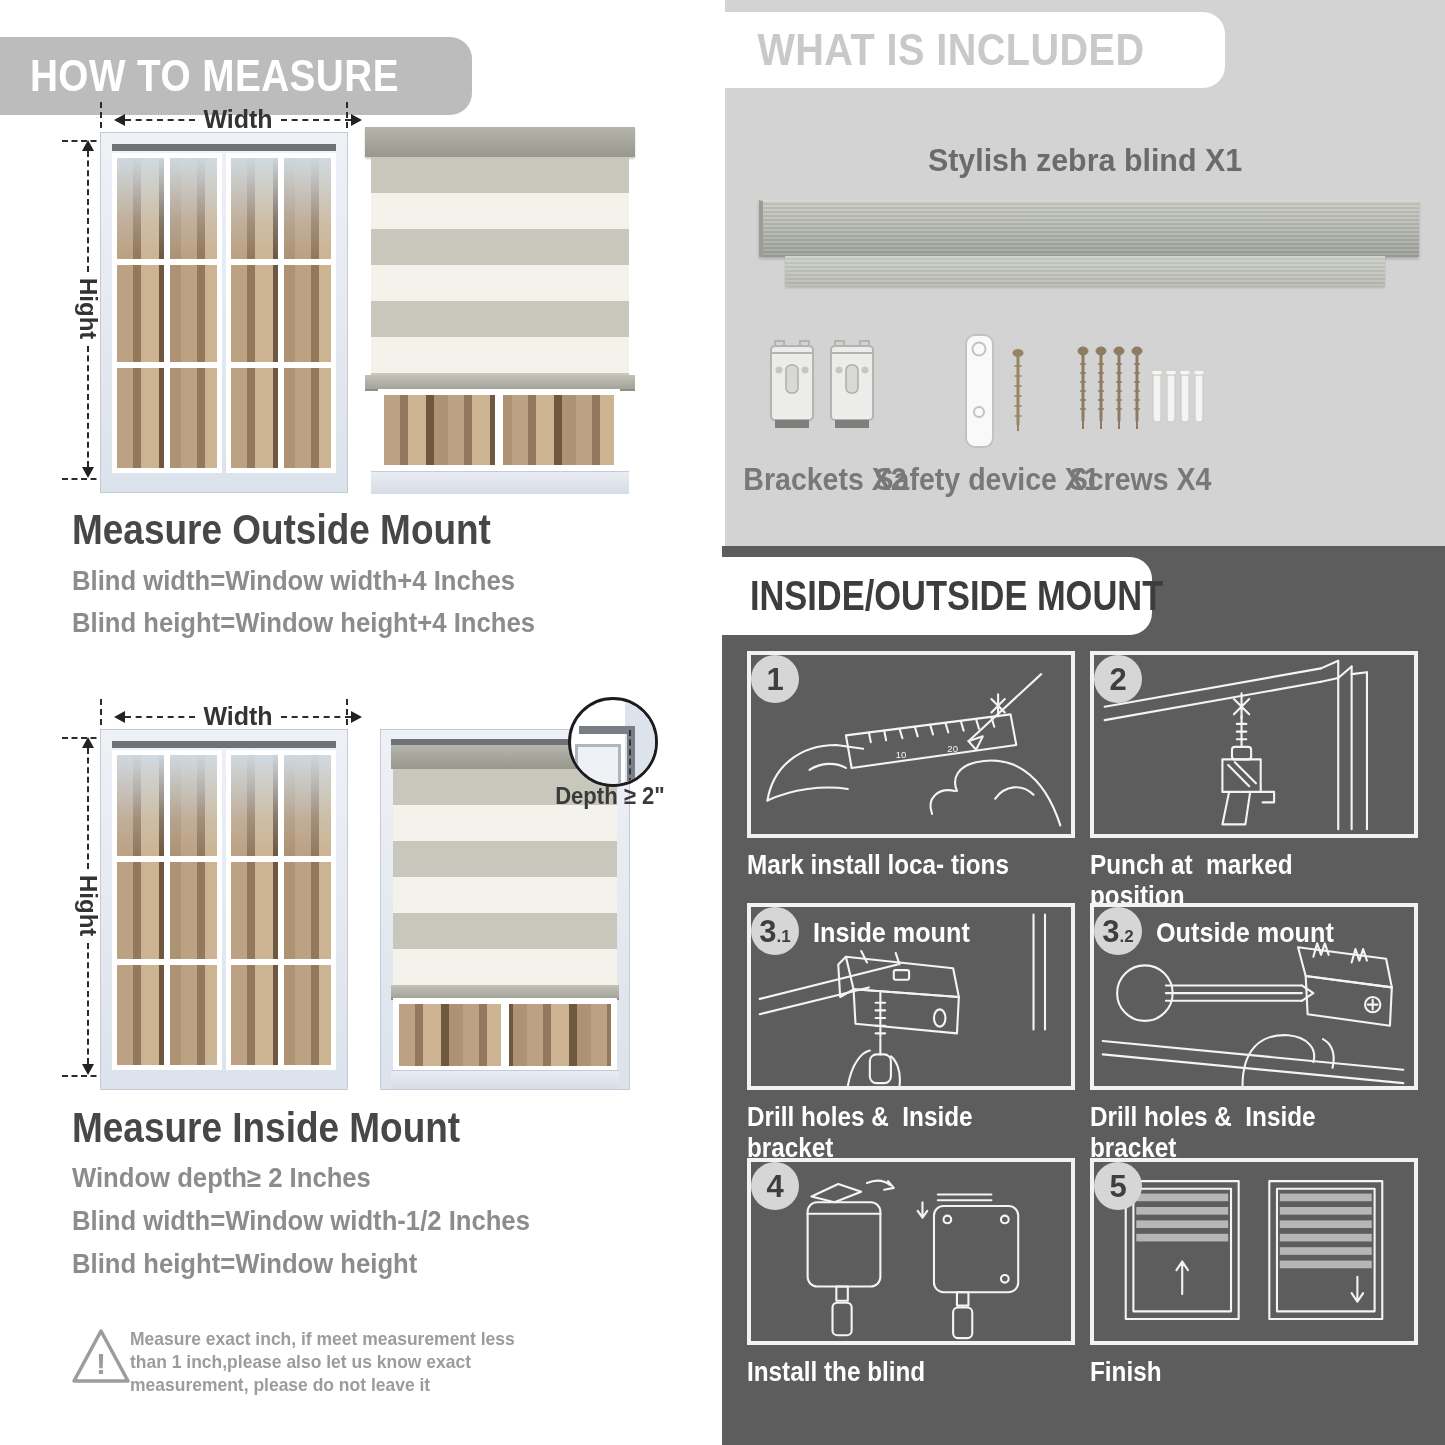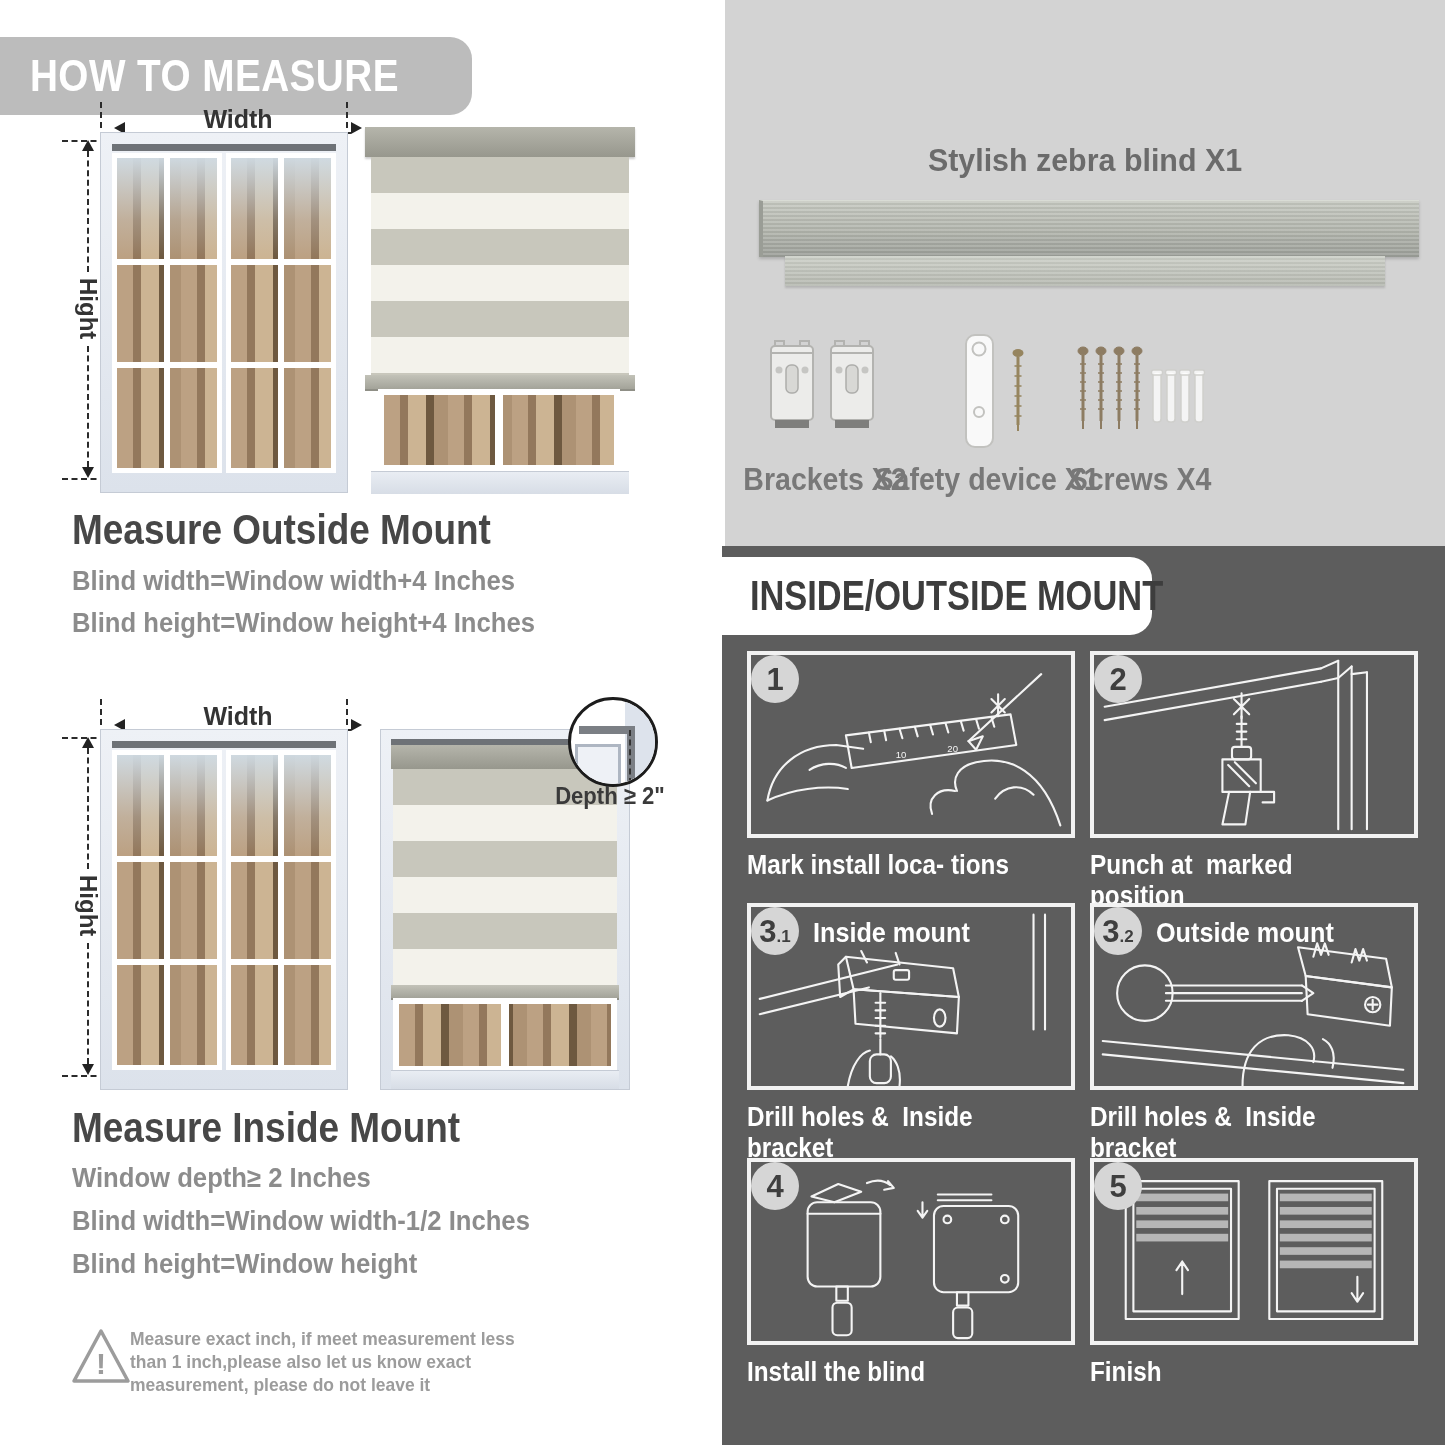--- a/index.html
+++ b/index.html
@@ -49,21 +49,21 @@
       repeating-linear-gradient(0deg, rgba(62,48,35,.18) 0 5px, rgba(0,0,0,0) 5px 36px),#b49a7b;
     border:6px solid #fff;box-sizing:border-box;}
 
   
   .cassette{background:linear-gradient(180deg,#b5b5ab,#97978d);}
   .zebra{background:repeating-linear-gradient(180deg,#c8c7bc 0 36px,#f3f2eb 36px 72px);}
   .rail{background:linear-gradient(180deg,#c2c2b8,#a3a399);border-bottom:2px solid #8f8f86;}
   .sill{background:linear-gradient(180deg,#e9edf3,#d7dde6);border-top:1px solid #c5cbd5;}
 
   
-  .harrow{display:flex;align-items:flex-end;padding-left:14px;}
+  .harrow{display:flex;align-items:center;padding-left:14px;}
   .harrow .dash{flex:1;border-top:2px dashed #2b2b2b;height:0;}
   .harrow .lbl{font-size:25px;font-weight:bold;color:#333;margin:0 8px;white-space:nowrap;}
   .tri-l{width:0;height:0;border-top:6px solid transparent;border-bottom:6px solid transparent;border-right:11px solid #222;}
   .tri-r{width:0;height:0;border-top:6px solid transparent;border-bottom:6px solid transparent;border-left:11px solid #222;}
   .varrow{display:flex;flex-direction:column;align-items:center;}
   .varrow .dash{flex:1;border-left:2px dashed #2b2b2b;width:0;}
   .varrow .lbl{font-size:24px;font-weight:bold;color:#333;background:#fff;padding:6px 0;
       writing-mode:vertical-rl;}
   .tri-u{width:0;height:0;border-left:6px solid transparent;border-right:6px solid transparent;border-bottom:11px solid #222;}
   .tri-d{width:0;height:0;border-left:6px solid transparent;border-right:6px solid transparent;border-top:11px solid #222;}
@@ -215,20 +215,23 @@
     </svg>
     <div class="abs warn-text" style="left:130px;top:1327px;">
       <div>Measure exact inch, if meet measurement less</div>
       <div>than 1 inch,please also let us know exact</div>
       <div>measurement, please do not leave it</div>
     </div>
   </div>
 
   <div class="abs right-light">
 
+    <div class="abs banner-white wib-banner">
+      <span>WHAT IS INCLUDED</span>
+    </div>
 
     <div class="abs product-title" style="left:0;top:142px;width:720px;">Stylish zebra blind X1</div>
 
     <div class="abs headrail" style="left:34px;top:200px;width:656px;height:56px;"></div>
     <div class="abs headrail-lip" style="left:60px;top:256px;width:600px;height:30px;"></div>
 
     <svg class="abs" style="left:42px;top:338px;" width="50" height="94" viewBox="0 0 50 94">
       <path d="M8 8 v-5 h9 v5 M33 8 v-5 h9 v5" fill="none" stroke="#b3b3b0" stroke-width="2"></path>
       <rect x="4" y="8" width="42" height="74" rx="4" fill="#ececea" stroke="#b3b3b0" stroke-width="2"></rect>
       <path d="M4 15 h42" stroke="#b3b3b0" stroke-width="2"></path>

